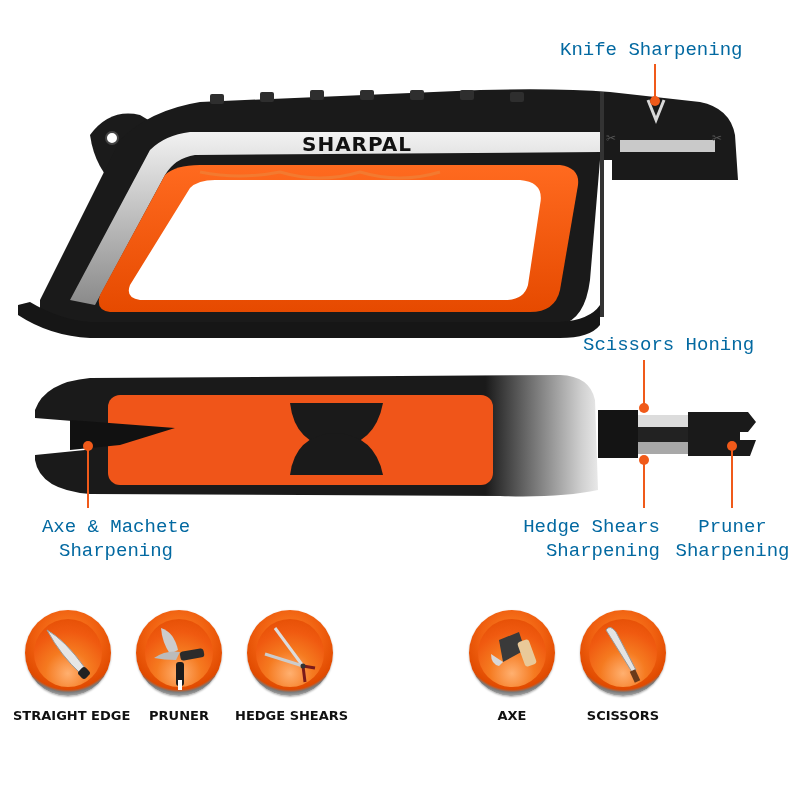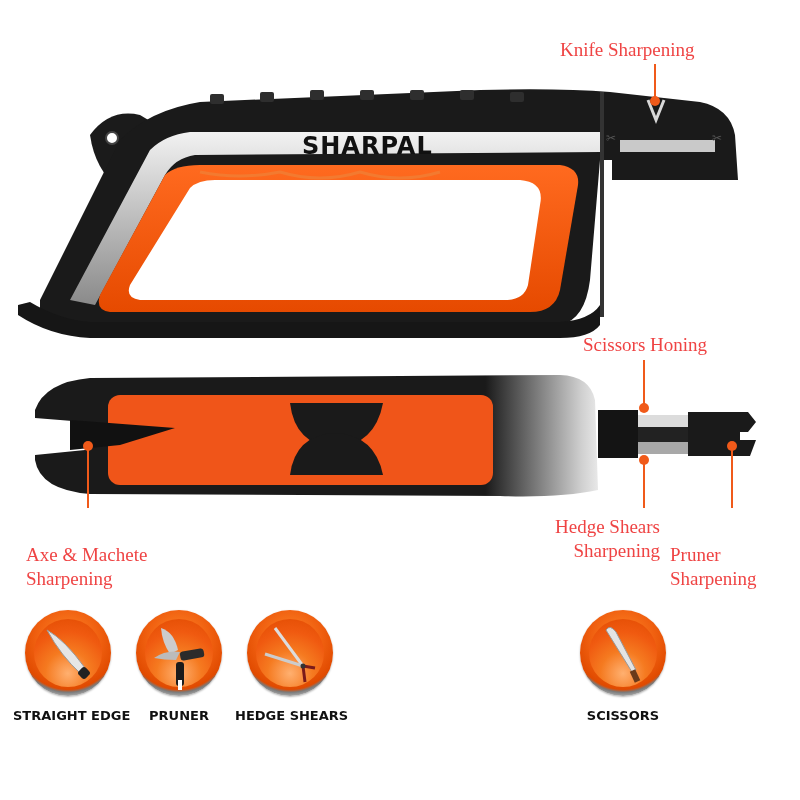--- a/index.html
+++ b/index.html
@@ -1,22 +1,22 @@
 <!DOCTYPE html>
 <html><head>
 <meta charset="utf-8">
 <style>
   html,body{margin:0;padding:0;background:#fff;}
   body{width:800px;height:800px;position:relative;overflow:hidden;font-family:"DejaVu Serif",serif;}
   .abs{position:absolute;}
-  .callout{position:absolute;font-family:Liberation Serif, serif;font-size:19px;color:#ef4444;line-height:24px;white-space:nowrap;}
-  .callout.center{text-align:left;margin-top:28px;}
+  .callout{position:absolute;font-family:Liberation Mono, monospace;font-size:19px;color:#0369a1;line-height:24px;white-space:nowrap;}
+  .callout.center{text-align:center;}
   .line{position:absolute;width:2px;background:#f05a1a;}
   .dot{position:absolute;width:10px;height:10px;border-radius:50%;background:#f05a1a;}
-  .brand{font-family:"DejaVu Sans",sans-serif;font-weight:bold;font-size:24px;letter-spacing:1px;color:#111;}
+  .brand{font-family:"DejaVu Sans",sans-serif;font-weight:bold;font-size:20px;letter-spacing:1px;color:#111;}
   .icon-row{position:absolute;left:0;top:610px;width:800px;height:110px;}
   .icon-item{position:absolute;width:110px;text-align:center;}
   .badge{width:86px;height:86px;margin:0 auto;border-radius:50%;
     background:radial-gradient(circle at 50% 35%,#ff8a2a 0%,#f06010 45%,#e04a00 70%,#7a7a7a 74%,#d0d0d0 84%,#8a8a8a 100%);
     position:relative;box-shadow:0 1px 2px rgba(0,0,0,.3);}
   .badge-inner{position:absolute;left:9px;top:9px;width:68px;height:68px;border-radius:50%;
     background:radial-gradient(circle at 50% 80%,#ffb070 0%,#f57a20 35%,#f05a10 65%,#e04a00 100%);}
   .badge svg{position:absolute;left:0;top:0;}
   .label{font-family:"DejaVu Sans",sans-serif;font-weight:bold;font-size:13px;color:#111;margin-top:12px;white-space:nowrap;}
 </style>
@@ -169,20 +169,31 @@
         <path d="M18 44 L56 56" stroke="#ccc" stroke-width="3"></path>
         <path d="M56 56 L68 58" stroke="#7a1a1a" stroke-width="3"></path>
         <path d="M56 56 L58 72" stroke="#7a1a1a" stroke-width="3"></path>
         <circle cx="56" cy="56" r="2.5" fill="#333"></circle>
       </svg>
     </div>
     <div class="label">HEDGE SHEARS</div>
   </div>
 
 
+  <div class="icon-item" style="left:457px;">
+    <div class="badge">
+        <div class="badge-inner"></div>
+      <svg width="86" height="86" viewBox="0 0 86 86">
+        <path d="M30 30 L50 22 L56 40 L34 52 Z" fill="#3a3a3a"></path>
+        <path d="M22 44 L34 52 L30 56 Q22 54 22 44 Z" fill="#d8d8d8"></path>
+        <rect x="52" y="30" width="12" height="26" rx="3" fill="#e9c999" transform="rotate(-20 58 43)"></rect>
+      </svg>
+    </div>
+    <div class="label">AXE</div>
+  </div>
 
   <div class="icon-item" style="left:568px;">
     <div class="badge">
         <div class="badge-inner"></div>
       <svg width="86" height="86" viewBox="0 0 86 86">
         <path d="M26 20 Q30 14 36 22 L56 60 L52 62 Z" fill="#e4e4e4" stroke="#999" stroke-width="1"></path>
         <rect x="52" y="60" width="6" height="12" fill="#6a3a1a" transform="rotate(-25 55 66)"></rect>
       </svg>
     </div>
     <div class="label">SCISSORS</div>

